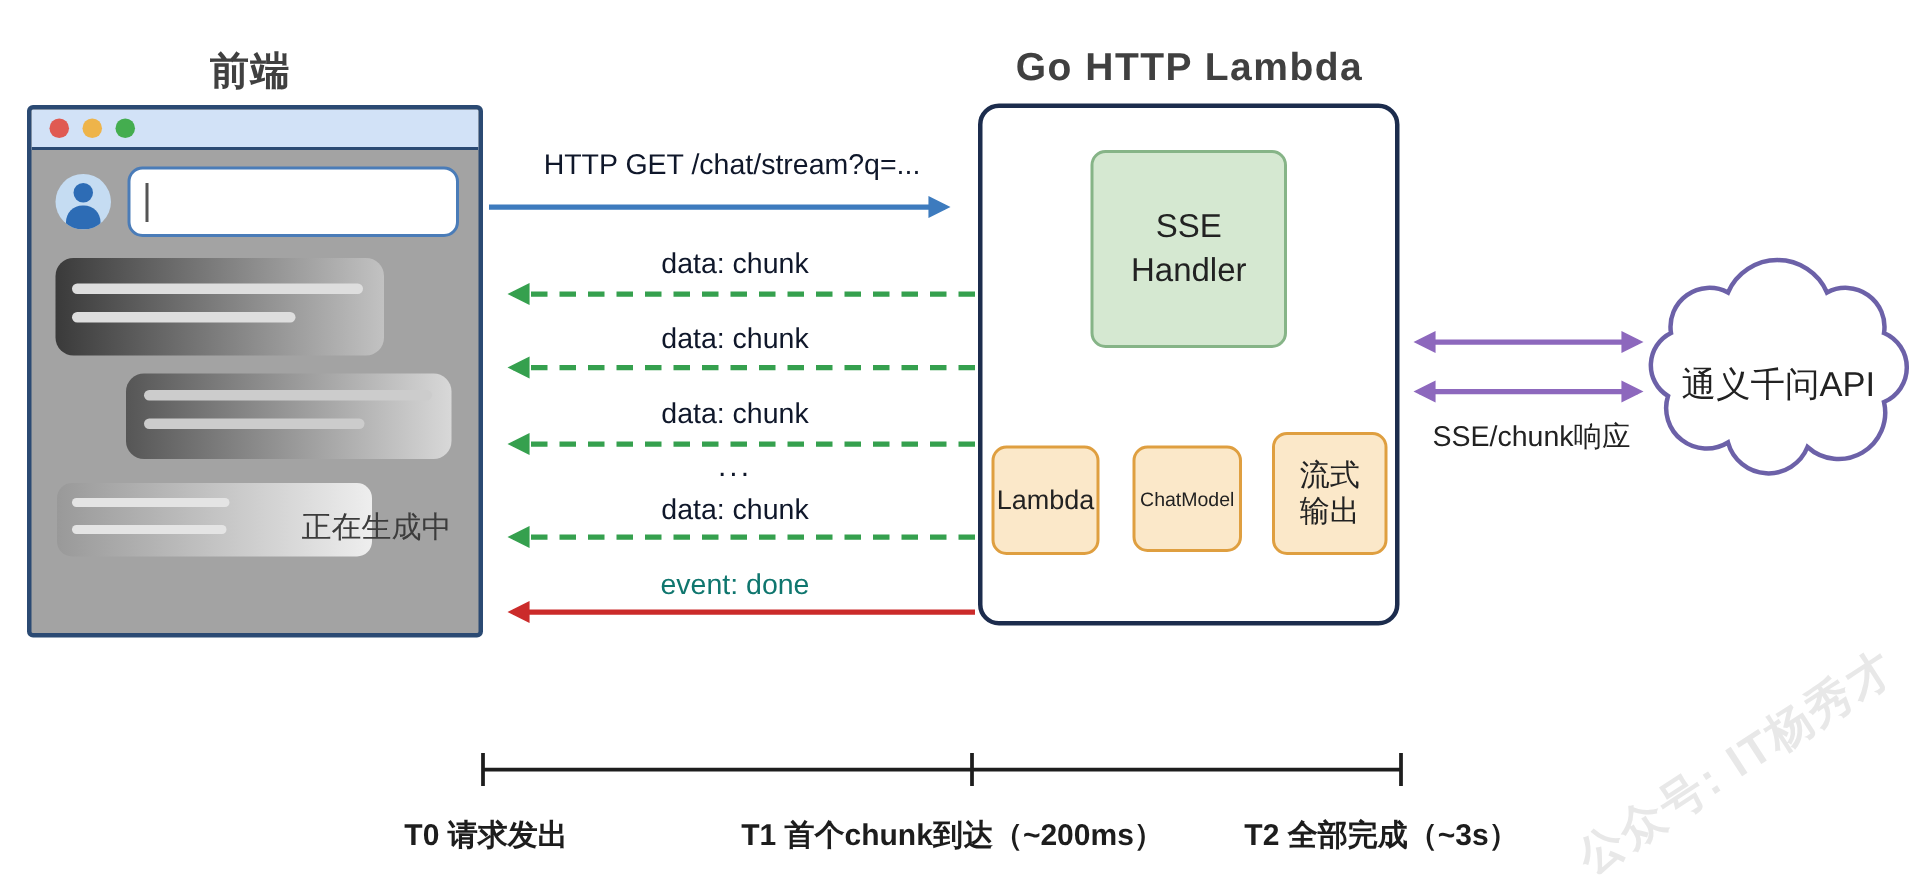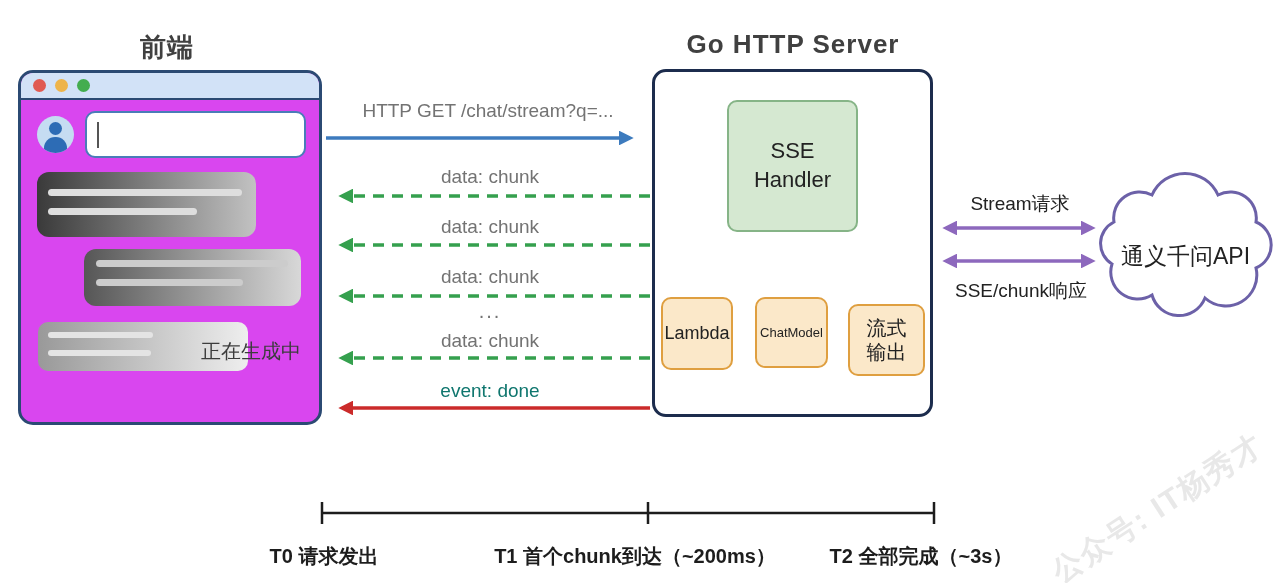--- a/index.html
+++ b/index.html
@@ -8,22 +8,22 @@
     font-family:"Liberation Sans","DejaVu Sans",sans-serif;color:#1d1d1d;
   }
   .abs{position:absolute;}
   svg.layer{position:absolute;left:0;top:0;pointer-events:none;}
 
   
   .big-title{font-size:26px;font-weight:600;text-align:center;color:#404040;letter-spacing:1px;}
 
   
   .browser{
-    left:18px;top:70px;width:304px;height:355px;background:#d946ef;
-    border:3px solid #2b4a73;border-radius:15px;box-sizing:border-box;overflow:hidden;
+    left:18px;top:70px;width:304px;height:355px;background:#a3a3a3;
+    border:3px solid #2b4a73;border-radius:4px;box-sizing:border-box;overflow:hidden;
   }
   .titlebar{
     position:absolute;left:0;top:0;right:0;height:25px;background:#d2e2f7;
     border-bottom:2.5px solid #2b4a73;display:flex;align-items:center;padding-left:12px;gap:9px;
   }
   .dot{width:13px;height:13px;border-radius:50%;display:inline-block;}
   .dot.red{background:#e05a52;}
   .dot.yellow{background:#eeb44a;}
   .dot.green{background:#44ad4f;}
 
@@ -64,24 +64,24 @@
     display:flex;flex-direction:column;align-items:center;justify-content:center;
     font-size:22px;font-weight:500;color:#222;line-height:1.3;
   }
   .obox{
     background:#fbe8c9;border:2.5px solid #df9f40;border-radius:10px;box-sizing:border-box;
     display:flex;flex-direction:column;align-items:center;justify-content:center;
     font-weight:500;color:#222;
   }
   .lambda{left:661px;top:297px;width:72px;height:73px;font-size:18px;}
   .chatmodel{left:755px;top:297px;width:73px;height:71px;font-size:13px;}
-  .streamout{left:848px;top:304px;width:77px;height:72px;font-size:20px;line-height:1.2;}
-
-  
-  .msg{font-size:19px;font-weight:500;text-align:center;color:#737373;}
+  .streamout{left:848px;top:288px;width:77px;height:82px;font-size:20px;line-height:1.2;}
+
+  
+  .msg{font-size:19px;font-weight:500;text-align:center;color:#0f172a;}
   .msg.http{left:330px;top:100px;width:316px;}
   .msg.c1{left:400px;top:166px;width:180px;}
   .msg.c2{left:400px;top:216px;width:180px;}
   .msg.c3{left:400px;top:266px;width:180px;}
   .msg.dots{left:455px;top:300px;width:70px;font-size:20px;letter-spacing:2px;}
   .msg.c4{left:400px;top:330px;width:180px;}
   .msg.done{left:400px;top:380px;width:180px;color:#0f766e;}
 
   
   .api-label{font-size:19px;font-weight:500;text-align:center;color:#222;}
@@ -195,42 +195,41 @@
       <span class="bline l1"></span>
       <span class="bline l2"></span>
     </div>
     <div class="abs bubble b3">
       <span class="bline l1"></span>
       <span class="bline l2"></span>
     </div>
     <div class="abs gen-label">正在生成中</div>
   </div>
 
-  <div class="abs big-title" style="left:658px;top:29px;width:270px;">Go HTTP Server</div>
+  <div class="abs big-title" style="left:658px;top:29px;width:270px;">Go HTTP Lambda</div>
   <div class="abs server-box"></div>
   <div class="abs obox lambda">Lambda</div>
   <div class="abs sse-box">
     <div>SSE</div>
     <div>Handler</div>
   </div>
   <div class="abs obox chatmodel">ChatModel</div>
   <div class="abs obox streamout">
     <div>流式</div>
     <div>输出</div>
   </div>
 
   <div class="abs msg http">HTTP GET /chat/stream?q=...</div>
   <div class="abs msg c1">data: chunk</div>
   <div class="abs msg c2">data: chunk</div>
   <div class="abs msg c3">data: chunk</div>
   <div class="abs msg dots">...</div>
   <div class="abs msg c4">data: chunk</div>
   <div class="abs msg done">event: done</div>
 
-  <div class="abs api-label api-req">Stream请求</div>
   <div class="abs api-label api-resp">SSE/chunk响应</div>
   <div class="abs cloud-label">通义千问API</div>
 
   <div class="abs tl t0">T0 请求发出</div>
   <div class="abs tl t1">T1 首个chunk到达（~200ms）</div>
   <div class="abs tl t2">T2 全部完成（~3s）</div>
 
 </div>
 
 </body></html>

